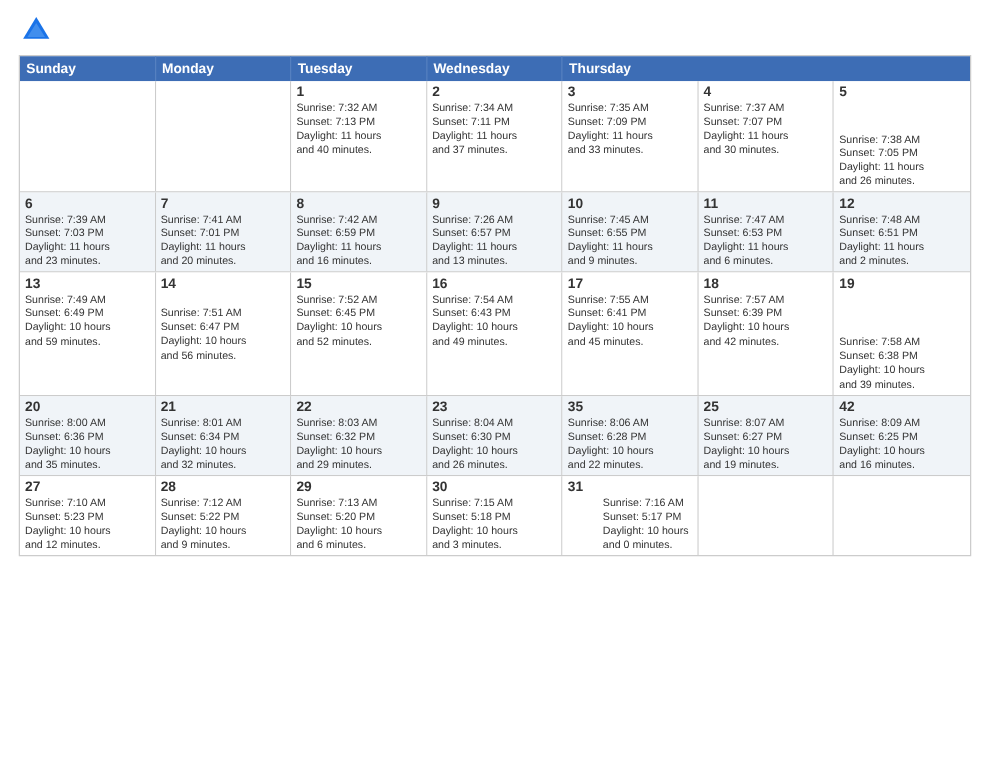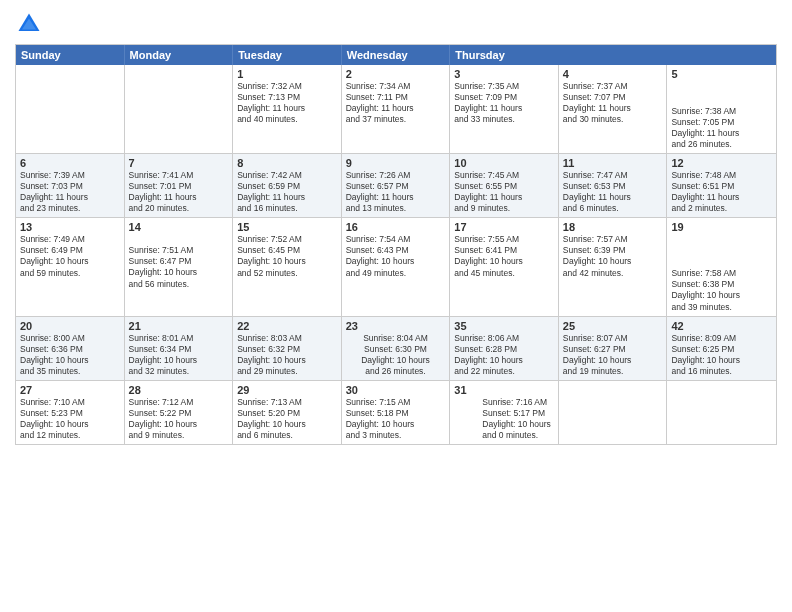--- a/index.html
+++ b/index.html
@@ -298,21 +298,21 @@
           </div>
           <div class="cal-cell alt-row">
             <span class="day-num">22</span>
             <div class="cell-info" style="white-space: pre-line;">Sunrise: 8:03 AM
 Sunset: 6:32 PM
 Daylight: 10 hours
 and 29 minutes.</div>
           </div>
           <div class="cal-cell alt-row">
             <span class="day-num">23</span>
-            <div class="cell-info" style="white-space: pre-line; text-align: center;">Sunrise: 8:04 AM
+            <div class="cell-info" style="white-space: pre-line;">Sunrise: 8:04 AM
 Sunset: 6:30 PM
 Daylight: 10 hours
 and 26 minutes.</div>
           </div>
           <div class="cal-cell alt-row">
             <span class="day-num">35</span>
             <div class="cell-info" style="white-space: pre-line;">Sunrise: 8:06 AM
 Sunset: 6:28 PM
 Daylight: 10 hours
 and 22 minutes.</div>

